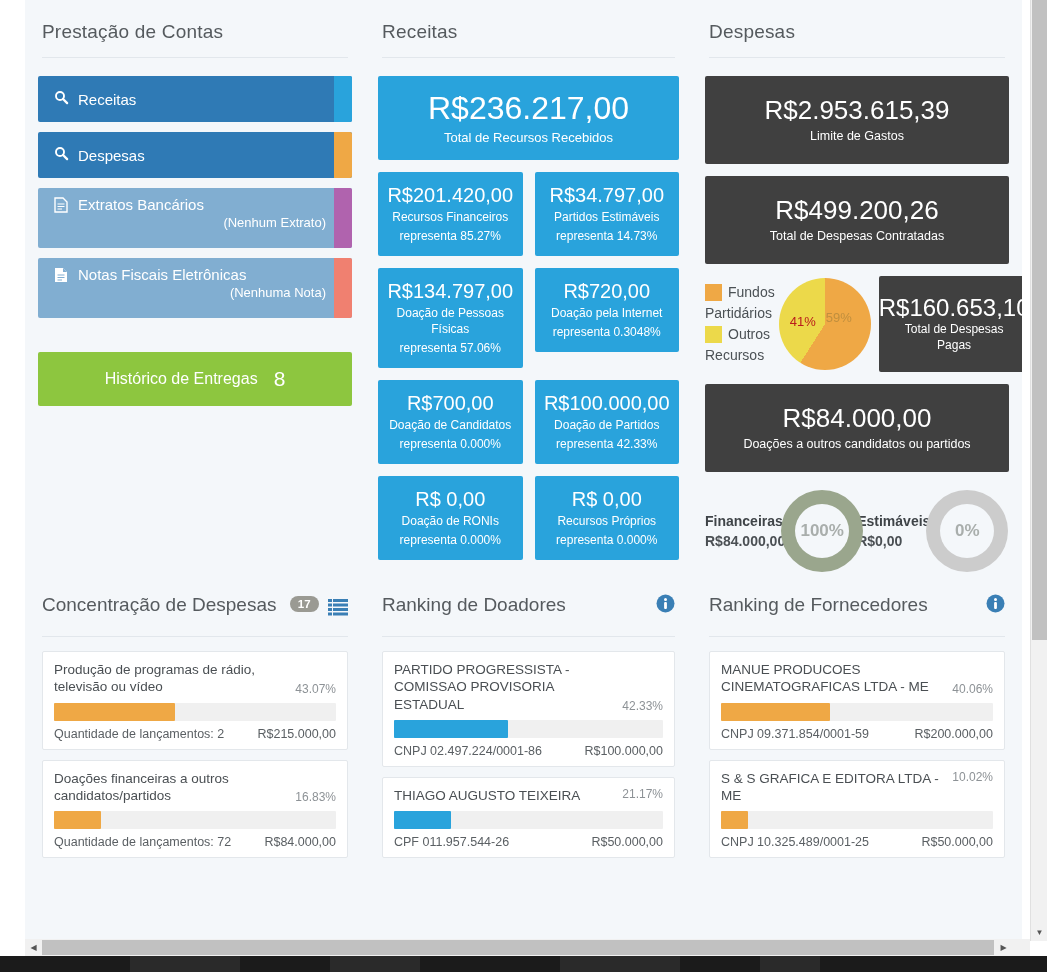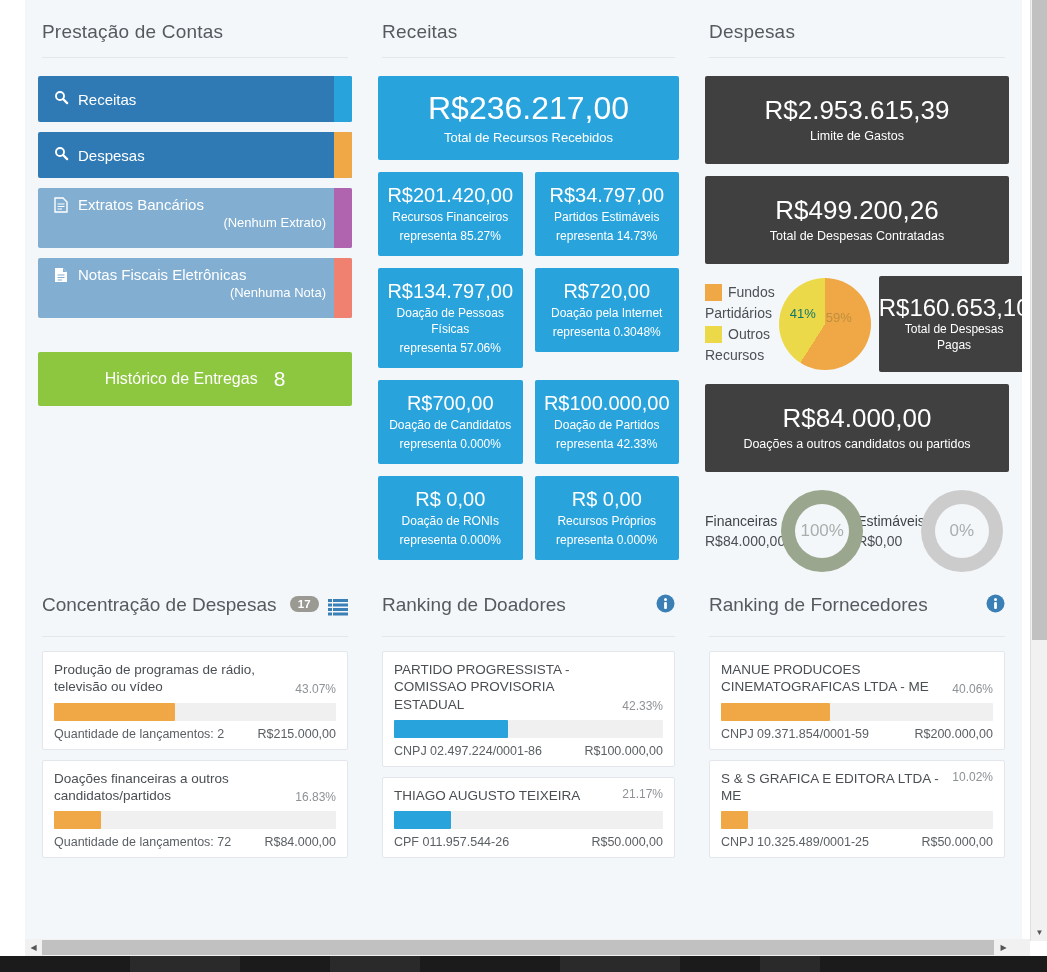--- a/index.html
+++ b/index.html
@@ -92,32 +92,32 @@
 
   
   .pierow { display: flex; align-items: center; height: 96px; margin-bottom: 12px; gap: 4px; }
   .legend { width: 92px; font-size: 14px; color: #4b5155; line-height: 1.5; }
   .legend .lrow { display: flex; align-items: flex-start; }
   .legend .sw { width: 17px; height: 17px; flex: 0 0 17px; margin-right: 6px; margin-top: 2px; }
   .legend .lbl2 { white-space: normal; }
   .piewrap { position: relative; width: 92px; height: 92px; flex: 0 0 92px; }
   .pie { width: 92px; height: 92px; border-radius: 50%; }
   .pielbl { position: absolute; font-size: 13px; color: #a8a39a; }
-  .pielbl.a { left: 11px; top: 28px; color:#0f766e; }
+  .pielbl.a { left: 11px; top: 36px; color:#b91c1c; }
   .pielbl.b { left: 47px; top: 32px; color:#c08f3e; }
   .paidcard {
     flex: 1; height: 96px; border-radius: 2px; margin-left: 4px;
     display: flex; flex-direction: column; justify-content: center;
     text-align: center; color: #fff;
   }
   .paidcard .big { font-size: 24px; }
   .paidcard .small { font-size: 12px; line-height: 1.3; }
 
   
-  .gauges { display: flex; align-items: center; margin-top: 18px; }
+  .gauges { display: flex; align-items: center; margin-top: 18px; font-weight: bold; }
   .gauge-unit { display: flex; align-items: center; }
   .g-text { font-size: 14px; color: #3f4448; line-height: 1.45; }
   .g-text .v { color: #4a4f53; }
   .donut {
     position: relative; width: 82px; height: 82px; border-radius: 50%;
     margin-left: -4px; display: flex; align-items: center; justify-content: center;
   }
   .donut .hole {
     position: absolute; width: 54px; height: 54px; border-radius: 50%;
     background: #f4f7fa;

